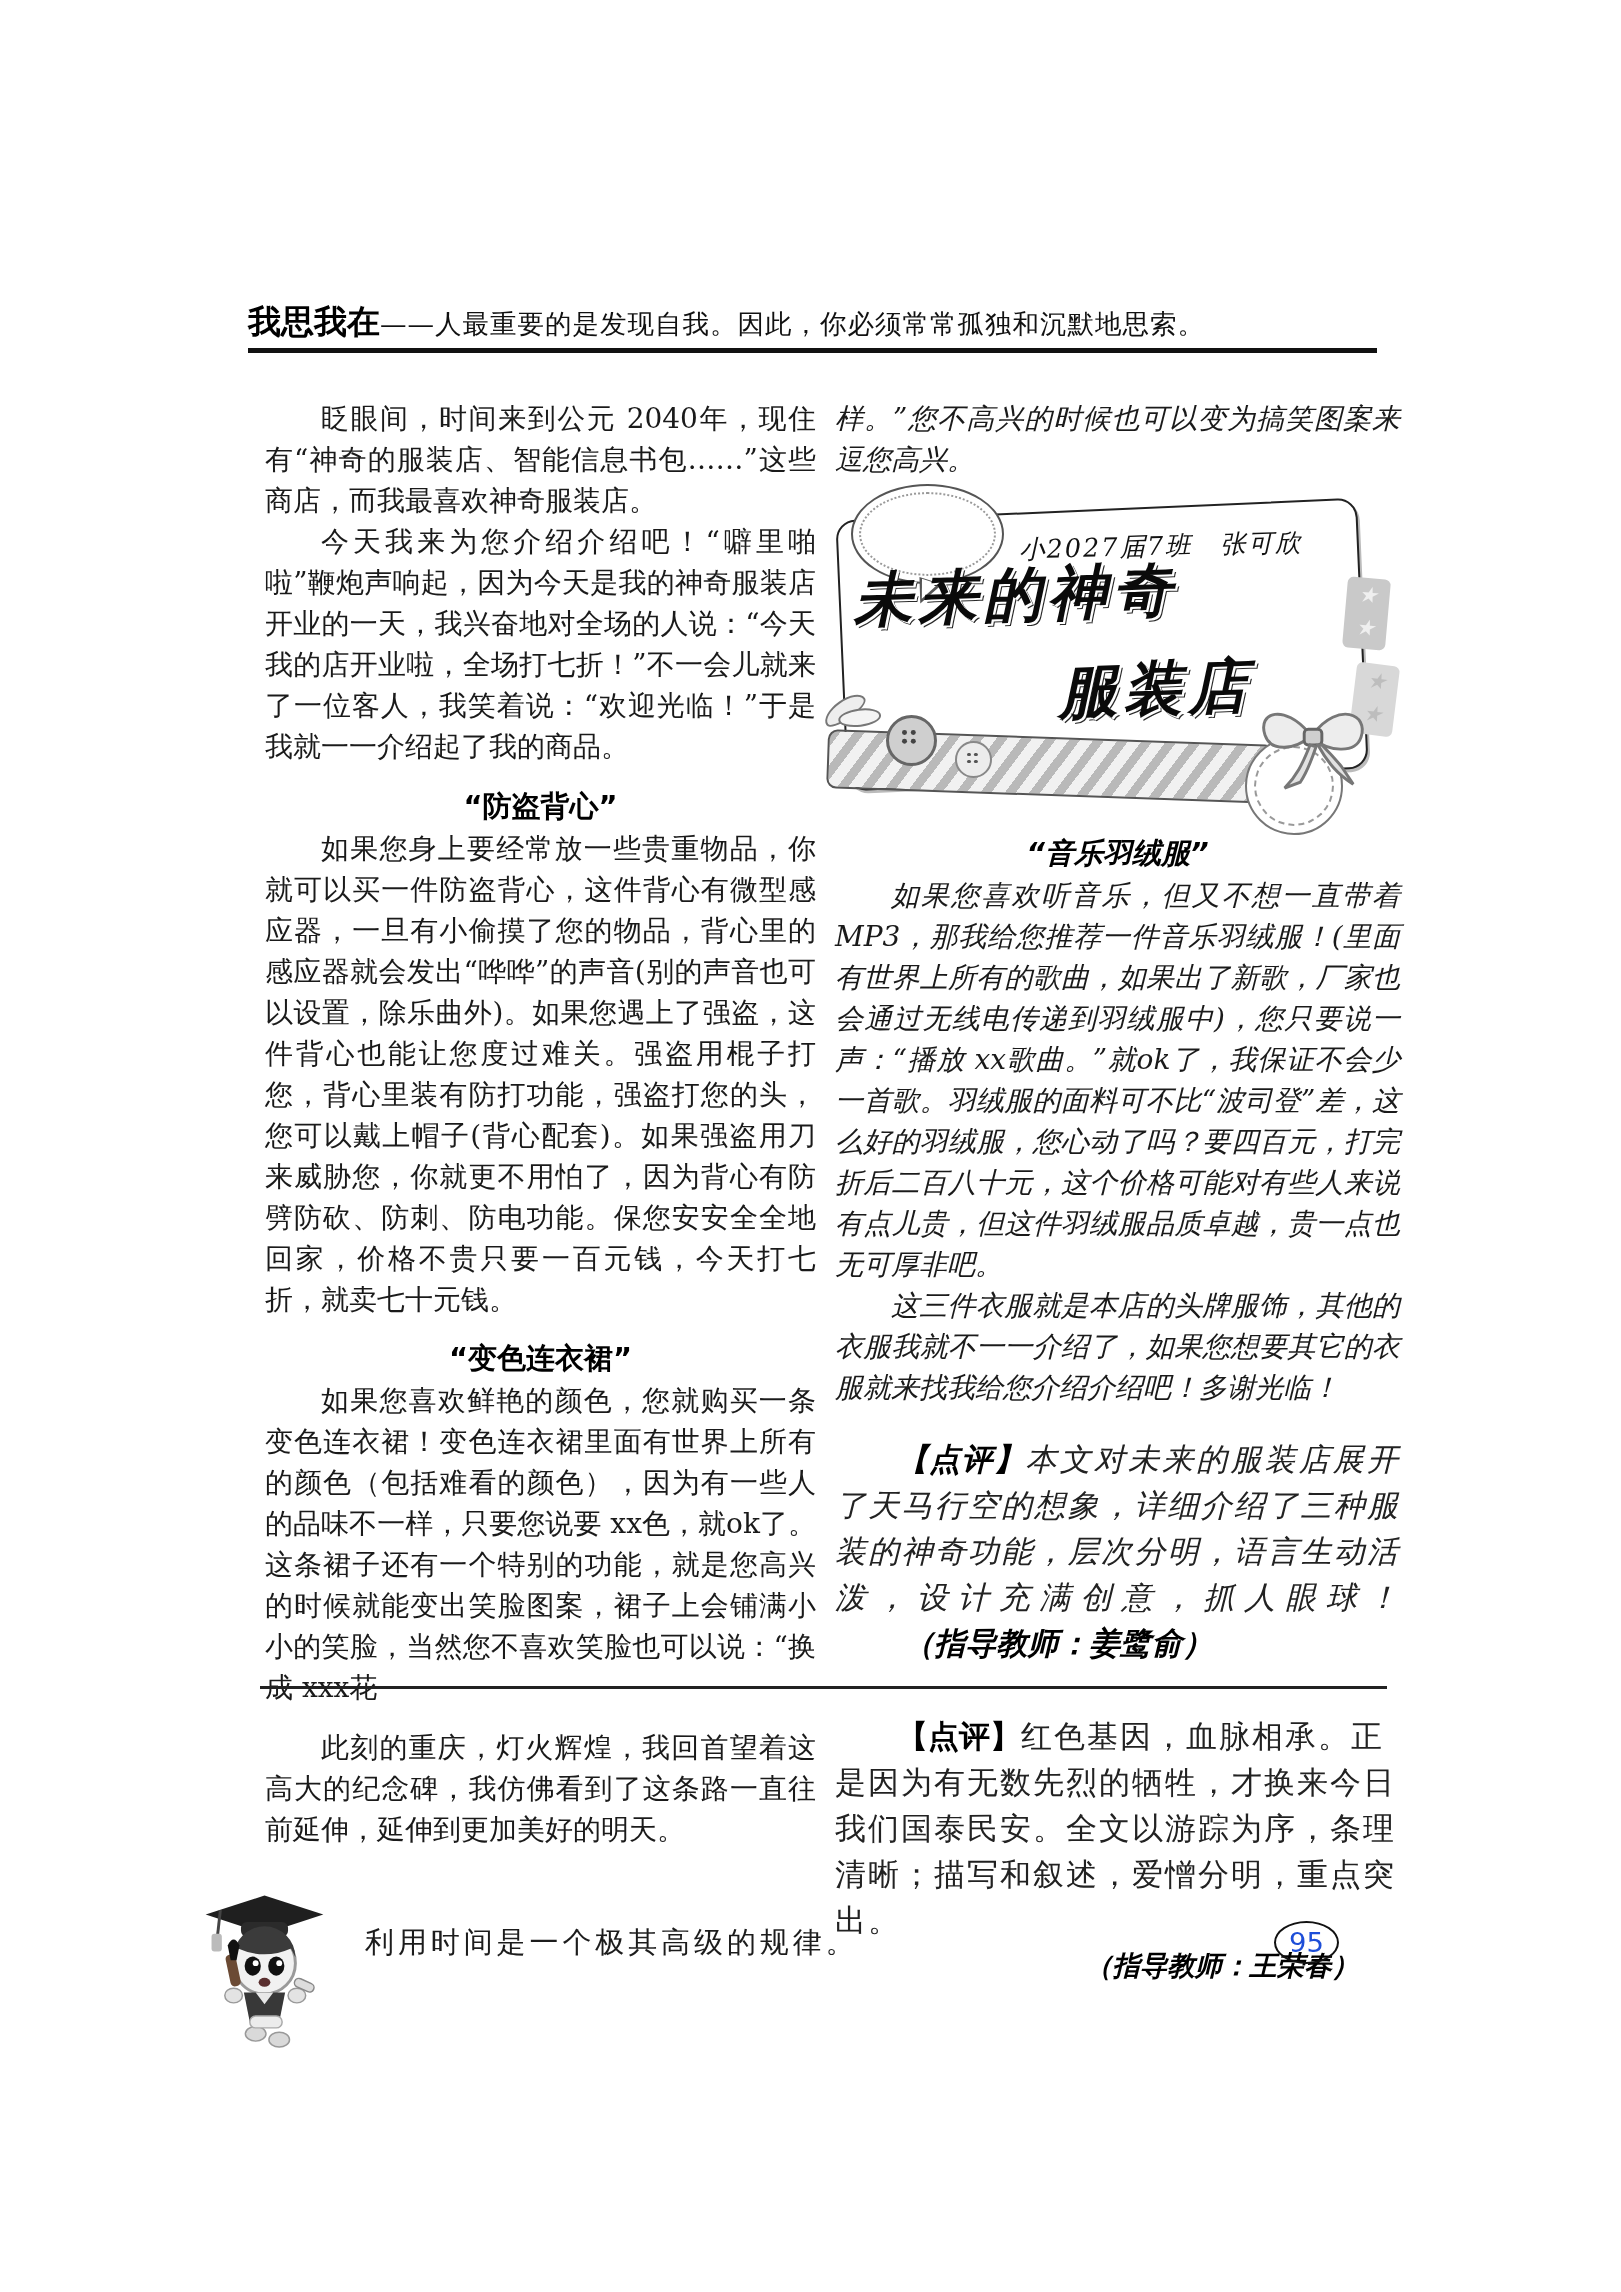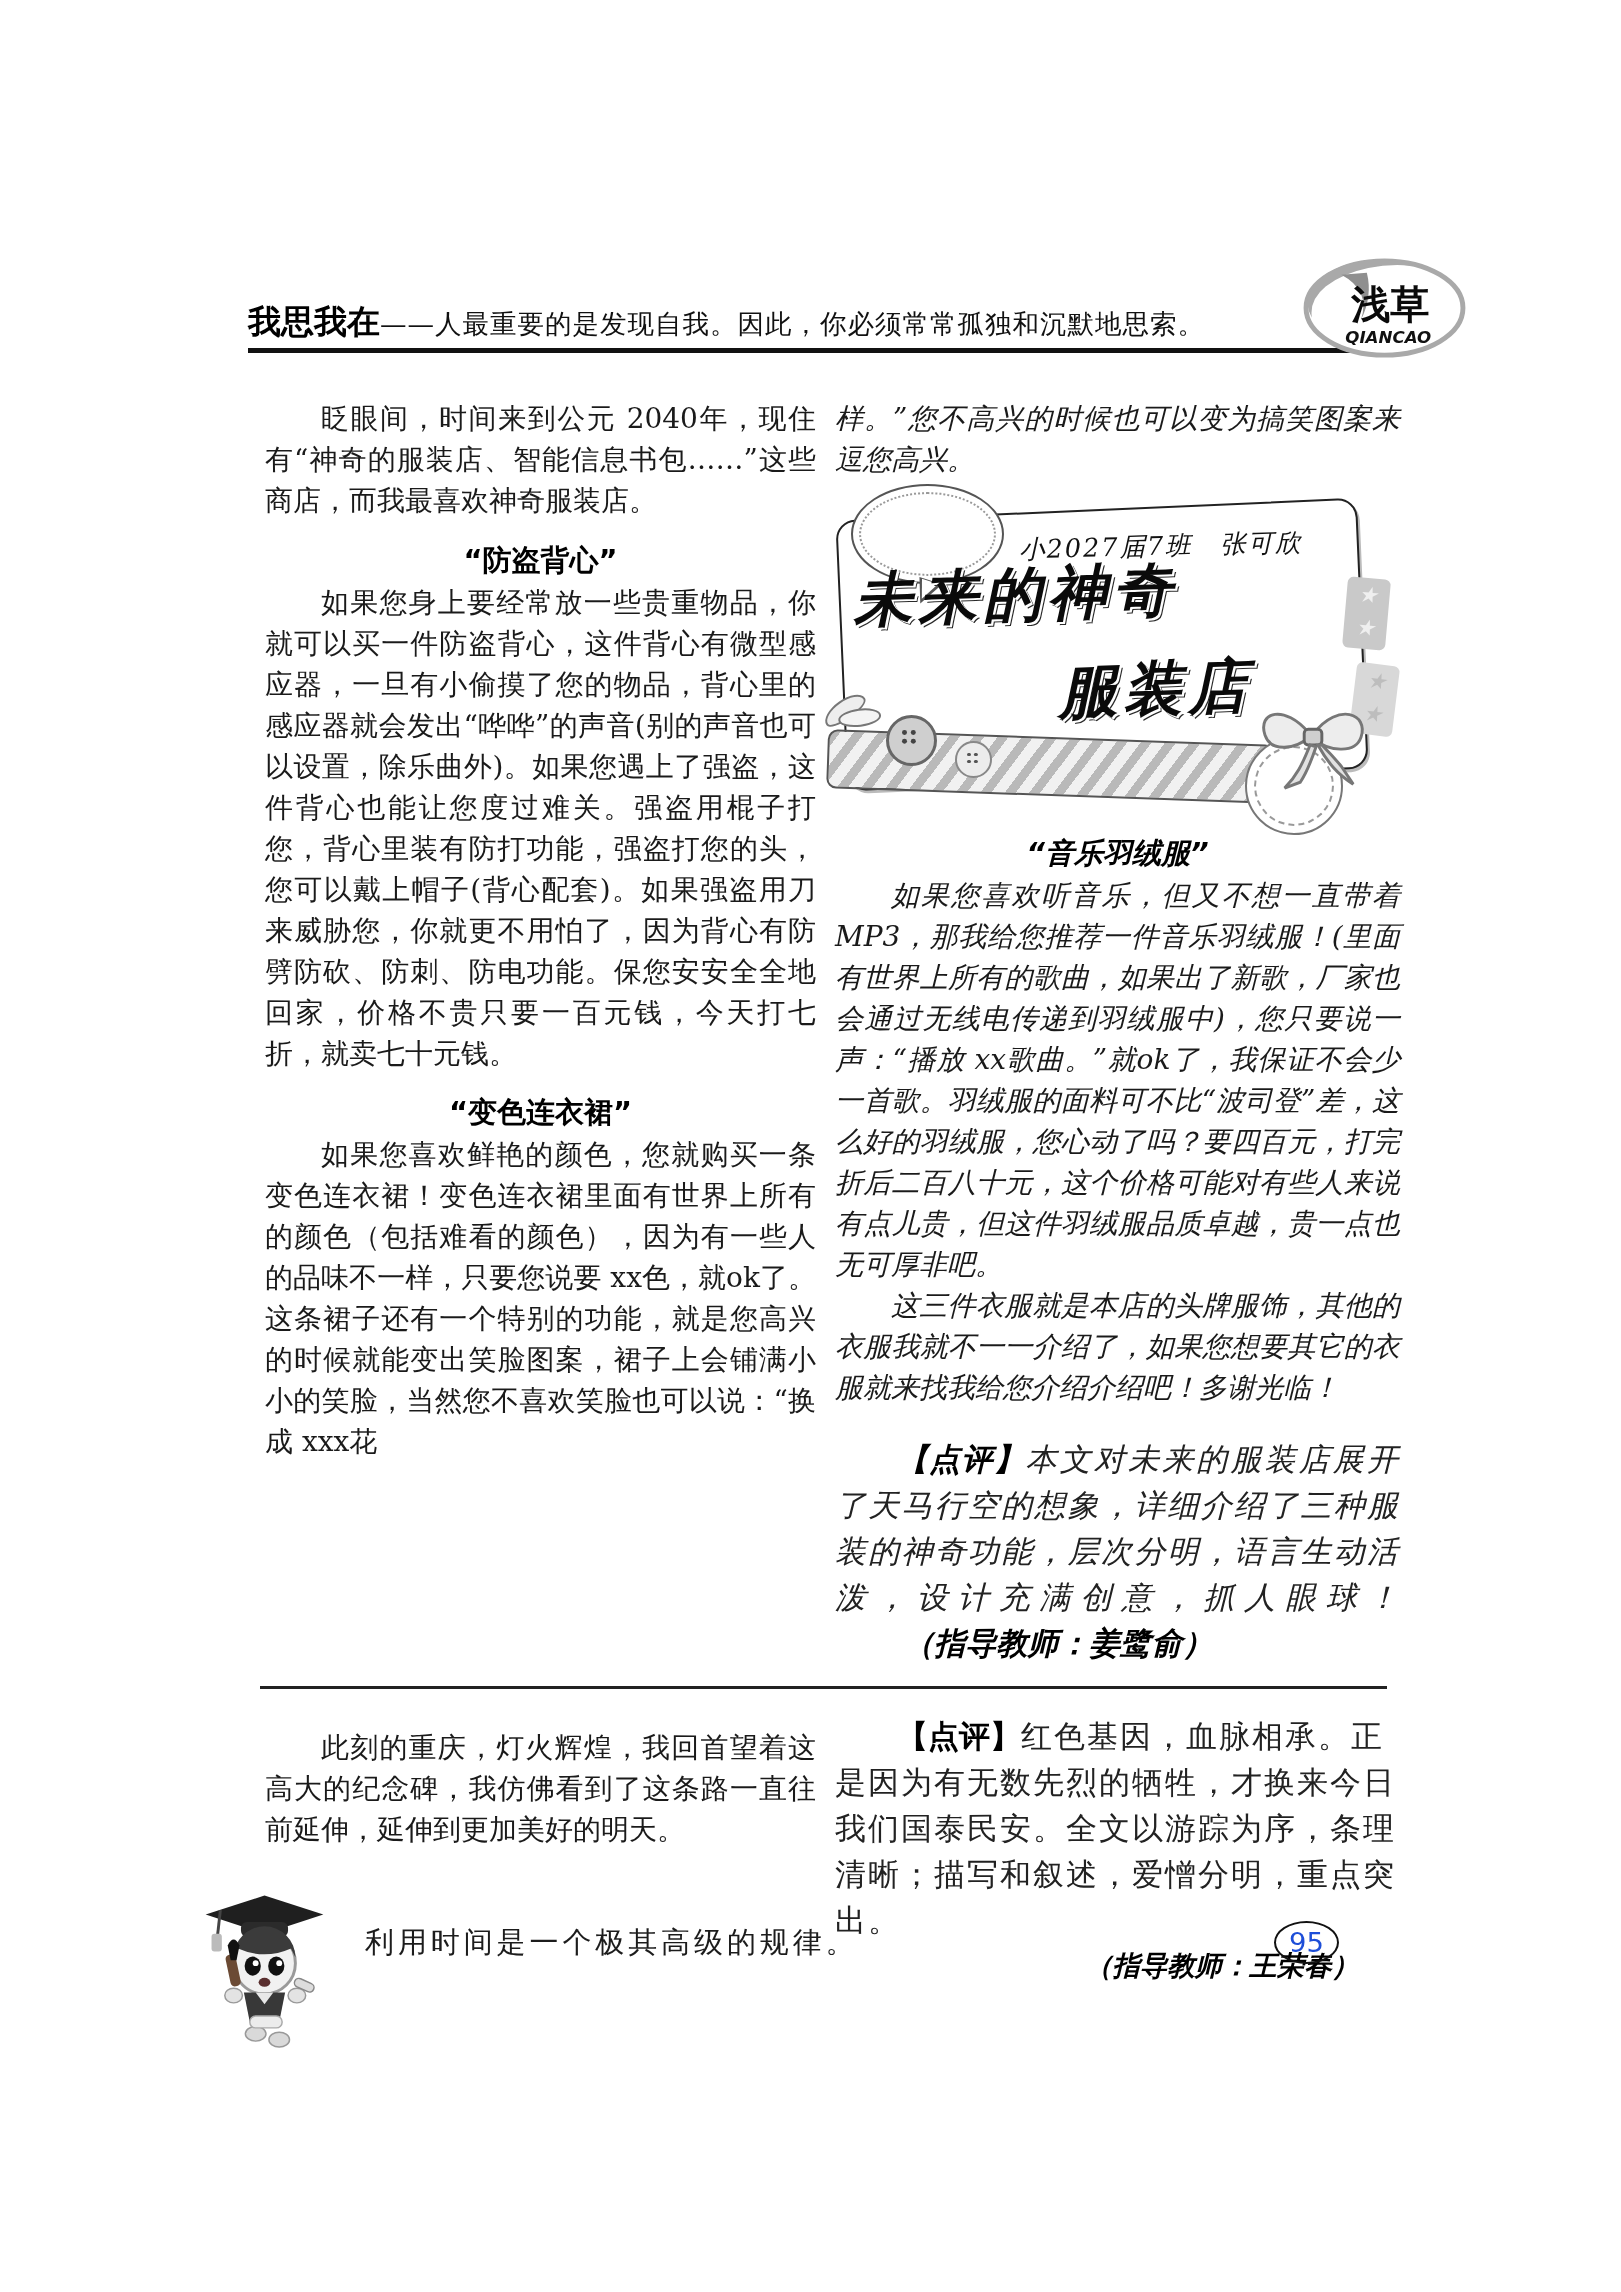--- a/index.html
+++ b/index.html
@@ -68,32 +68,24 @@
 </head>
 <body>
 
 <div class="page">
 
   <div class="header">
     <span class="brand">我思我在</span><span class="tagline">——人最重要的是发现自我。因此，你必须常常孤独和沉默地思索。</span>
   </div>
   <div class="header-rule"></div>
 
-  <div class="logo">
-    <svg width="165" height="102" viewBox="0 0 168 104">
-      <ellipse cx="84" cy="52" rx="80" ry="48" fill="#ffffff" stroke="#a9a9a9" stroke-width="5"></ellipse>
-      <path d="M 10 62 A 74 44 0 0 1 120 10 A 95 60 0 0 0 24 30 A 60 42 0 0 0 10 62 Z" fill="#a9a9a9"></path>
-      <path d="M 40 18 Q 70 34 60 64 Q 72 40 66 16 Z" fill="#8f8f8f"></path>
-      <text x="50" y="62" font-size="40" font-weight="bold" fill="#0a0a0a" font-family="'DejaVu Serif',serif" class="logo-cn">浅草</text>
-      <text x="44" y="88" font-size="17" font-weight="bold" font-style="italic" fill="#111" font-family="'DejaVu Sans',sans-serif">QIANCAO</text>
-    </svg>
-  </div>
 
   <div class="col col-left">
     <p class="para">眨眼间，时间来到公元 2040年，现住有“神奇的服装店、智能信息书包……”这些商店，而我最喜欢神奇服装店。</p>
+    <p class="para">今天我来为您介绍介绍吧！“噼里啪啦”鞭炮声响起，因为今天是我的神奇服装店开业的一天，我兴奋地对全场的人说：“今天我的店开业啦，全场打七折！”不一会儿就来了一位客人，我笑着说：“欢迎光临！”于是我就一一介绍起了我的商品。</p>
     <p class="sec-head">“防盗背心”</p>
     <p class="para sec-body">如果您身上要经常放一些贵重物品，你就可以买一件防盗背心，这件背心有微型感应器，一旦有小偷摸了您的物品，背心里的感应器就会发出“哗哗”的声音(别的声音也可以设置，除乐曲外)。如果您遇上了强盗，这件背心也能让您度过难关。强盗用棍子打您，背心里装有防打功能，强盗打您的头，您可以戴上帽子(背心配套)。如果强盗用刀来威胁您，你就更不用怕了，因为背心有防劈防砍、防刺、防电功能。保您安安全全地回家，价格不贵只要一百元钱，今天打七折，就卖七十元钱。</p>
     <p class="sec-head">“变色连衣裙”</p>
     <p class="para sec-body">如果您喜欢鲜艳的颜色，您就购买一条变色连衣裙！变色连衣裙里面有世界上所有的颜色（包括难看的颜色），因为有一些人的品味不一样，只要您说要 xx色，就ok了。这条裙子还有一个特别的功能，就是您高兴的时候就能变出笑脸图案，裙子上会铺满小小的笑脸，当然您不喜欢笑脸也可以说：“换成 xxx花</p>
   </div>
 
   <div class="col col-right">
     <p class="para no-indent">样。”您不高兴的时候也可以变为搞笑图案来逗您高兴。</p>
 
     <div class="illus">

